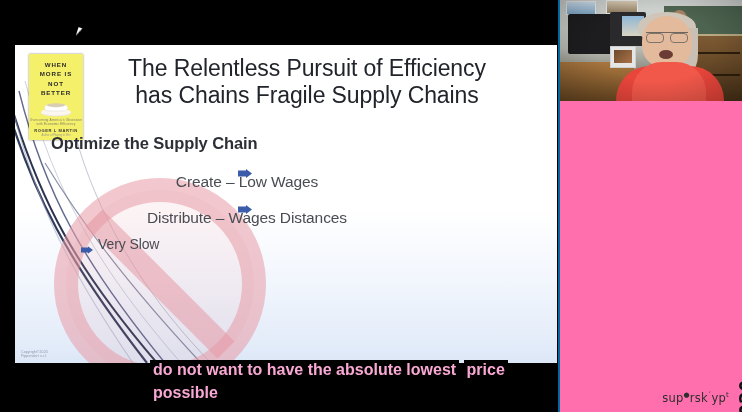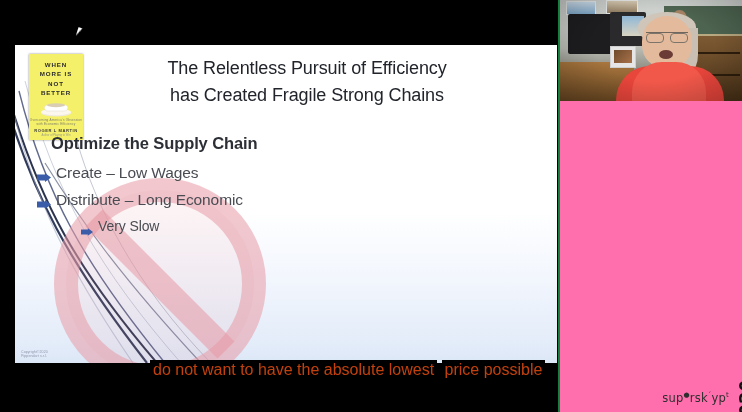--- a/index.html
+++ b/index.html
@@ -111,21 +111,21 @@
     color: #9a9a86;
   }
 
   
   #slide-title {
     position: absolute;
     left: 82px; top: 10px;
     width: 420px;
     z-index: 8;
     font-family: "Liberation Sans", sans-serif;
-    font-size: 18px;
+    font-size: 23px;
     line-height: 27px;
     font-weight: 400;
     color: #21242b;
     text-align: center;
     letter-spacing: -0.1px;
   }
   #slide-title .tl { display: block; }
 
   
   #no-symbol {
@@ -149,21 +149,21 @@
     line-height: 21.5px;
     color: #2c2f36;
     margin-left: 14px;
     letter-spacing: -0.1px;
   }
   .bullet-row {
     display: flex;
     align-items: center;
     margin-top: 9px;
   }
-  .bullet-row.lvl1 { margin-left: 0px; }
+  .bullet-row.lvl1 { margin-left: 0px; flex-direction: column; }
   .bullet-row.lvl2 { margin-left: 44px; margin-top: 8px; }
   .bullet-mark {
     flex: 0 0 auto;
     width: 14px; height: 9px;
     margin-right: 5px;
     position: relative;
   }
   .bullet-row.lvl2 .bullet-mark { width: 12px; height: 8px; }
   .bullet-text {
     font-size: 15.5px;
@@ -185,38 +185,38 @@
   }
 
   
   #caption-block {
     position: absolute;
     left: 150px; top: 358px;
     z-index: 50;
     font-family: "Liberation Sans", sans-serif;
     font-size: 16px;
     line-height: 23px;
-    color: #c2410c;
-    font-weight: 400;
+    color: #f9a8d4;
+    font-weight: 700;
   }
   #caption-block span {
     background: #000000;
     box-decoration-break: clone;
     -webkit-box-decoration-break: clone;
     padding: 1px 3px;
     display: inline;
   }
   .cap-line { display: block; }
 
   
   #right-col {
     position: absolute;
     left: 558px; top: 0;
     width: 184px; height: 412px;
-    background: #15803d;
+    background: #0369a1;
     overflow: hidden;
   }
 
   #webcam {
     position: absolute;
     left: 2px; top: 0;
     width: 182px; height: 101px;
     overflow: hidden;
     background: #3a3a36;
   }
@@ -389,21 +389,21 @@
           <ellipse cx="16" cy="5.2" rx="9" ry="2" fill="#d9cdb4"></ellipse>
           <path d="M25 6 q4 1.6 0 4" stroke="#ffffff" stroke-width="1.2" fill="none"></path>
         </svg>
         <div class="bk-sub">Overcoming America's Obsession<br>with Economic Efficiency</div>
         <div class="bk-author">ROGER L MARTIN</div>
         <div class="bk-blurb">Author of Playing to Win</div>
       </div>
 
       <div id="slide-title">
         <span class="tl">The Relentless Pursuit of Efficiency</span>
-        <span class="tl">has Created Fragile Strong Chains</span>
+        <span class="tl">has Chains Fragile Supply Chains</span>
       </div>
 
       <svg id="no-symbol" viewBox="0 0 232 232">
         <circle cx="116" cy="116" r="94" fill="none" stroke="#e79aa6" stroke-width="24" opacity="0.55"></circle>
         <circle cx="116" cy="116" r="94" fill="#e79aa6" opacity="0.12"></circle>
         <line x1="50" y1="50" x2="182" y2="182" stroke="#e79aa6" stroke-width="24" opacity="0.55" stroke-linecap="butt"></line>
       </svg>
 
       <div id="slide-body">
         <div id="lead-line">
@@ -419,21 +419,21 @@
           <span class="bullet-text">Create – Low Wages</span>
         </div>
 
 
         <div class="bullet-row lvl1">
           <span class="bullet-mark">
             <svg viewBox="0 0 14 9" width="14" height="9">
                 <path d="M0 1.6 h8 v-1.6 l6 4.5 l-6 4.5 v-1.6 h-8 z" fill="#3b5ca8"></path>
               </svg>
           </span>
-          <span class="bullet-text">Distribute – Long Economic</span>
+          <span class="bullet-text">Distribute – Wages Distances</span>
         </div>
 
         <div class="bullet-row lvl2">
           <span class="bullet-mark">
             <svg viewBox="0 0 14 9" width="12" height="8">
                 <path d="M0 1.6 h8 v-1.6 l6 4.5 l-6 4.5 v-1.6 h-8 z" fill="#3b5ca8"></path>
               </svg>
           </span>
           <span class="bullet-text">Very Slow</span>
         </div>

